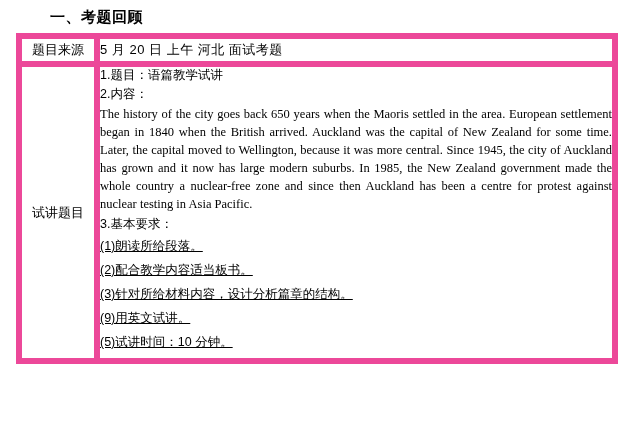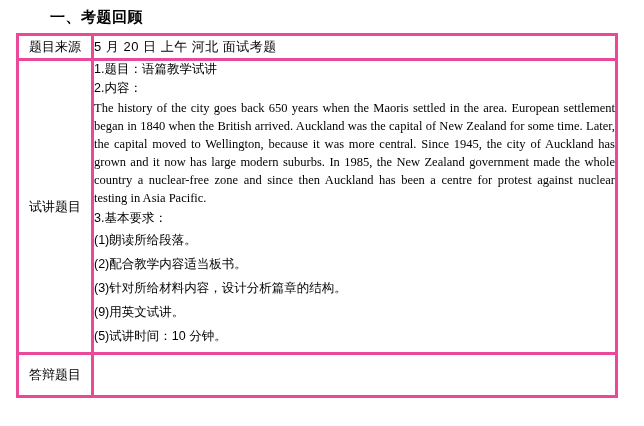--- a/index.html
+++ b/index.html
@@ -27,21 +27,21 @@
     margin: 8px 0 6px 50px;
     letter-spacing: 0.5px;
   }
   table.exam {
     border-collapse: collapse;
     width: 602px;
     margin-left: 16px;
     table-layout: fixed;
   }
   table.exam td {
-    border: 3px solid #ec4899;
+    border: 6px solid #ec4899;
     vertical-align: middle;
     padding: 0;
   }
   .col-label {
     width: 72px;
     text-align: center;
     font-size: 13px;
     font-family: "Liberation Sans", sans-serif;
   }
   .hdr-row td {
@@ -72,20 +72,21 @@
     margin: 1px 0 3px 0;
   }
   .req-line {
     font-size: 12.5px;
     line-height: 17px;
     margin: 0 0 3px 0;
     font-family: "Liberation Sans", sans-serif;
   }
   .req-block {
     margin-top: 5px;
+    text-decoration: underline;
   }
   .req-block .req-line {
     margin-bottom: 7px;
   }
   .row-defense .col-label {
     height: 40px;
   }
   .empty-cell {
     height: 40px;
   }
@@ -112,20 +113,16 @@
           <p class="line">3.基本要求：</p>
           <div class="req-block">
             <p class="req-line">(1)朗读所给段落。</p>
             <p class="req-line">(2)配合教学内容适当板书。</p>
             <p class="req-line">(3)针对所给材料内容，设计分析篇章的结构。</p>
             <p class="req-line">(9)用英文试讲。</p>
             <p class="req-line">(5)试讲时间：10 分钟。</p>
           </div>
         </td>
       </tr>
-      <tr class="row-defense">
-        <td class="col-label">答辩题目</td>
-        <td class="empty-cell"></td>
-      </tr>
     </tbody>
   </table>
 
 </div>
 
 </body></html>

